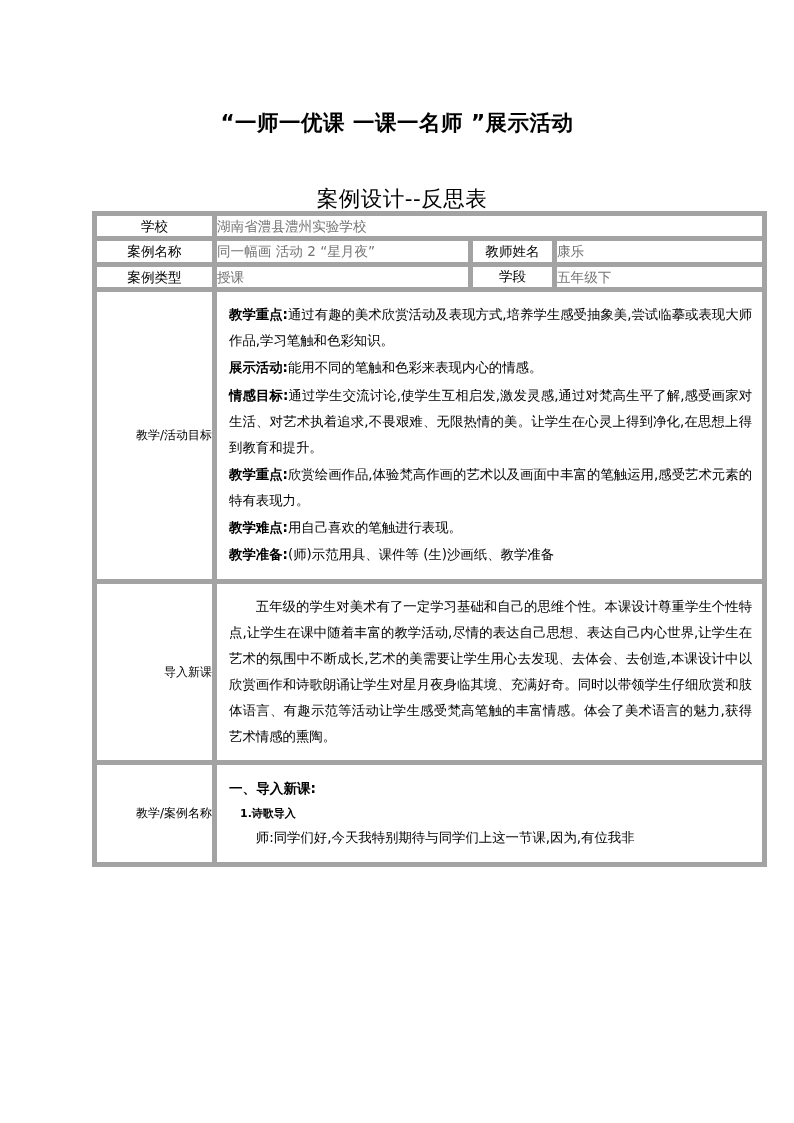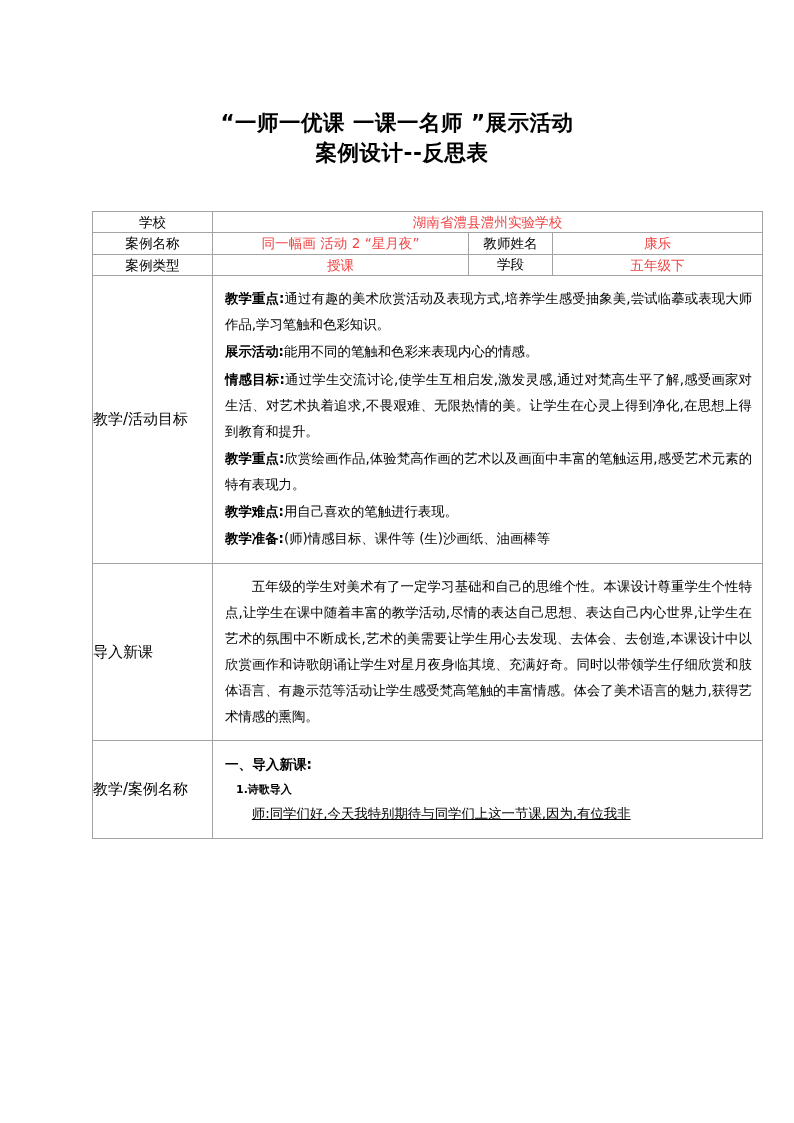--- a/index.html
+++ b/index.html
@@ -30,55 +30,56 @@
   }
   .title-line1 {
     font-size: 21.5px;
     font-weight: bold;
     letter-spacing: 0.5px;
     line-height: 1.35;
     white-space: nowrap;
   }
   .title-line2 {
     font-size: 21.5px;
-    font-weight: bold;
+    font-weight: normal;
     letter-spacing: 0.5px;
     line-height: 1.45;
     white-space: nowrap;
     padding-left: 10px;
+    margin-top: 46px;
   }
 
   
   .table-wrap {
     position: absolute;
     left: 92px;
     top: 211px;
     width: 670px;
   }
   table.form {
     border-collapse: collapse;
     width: 670px;
     table-layout: fixed;
     font-size: 13.2px;
   }
   table.form td {
-    border: 1px solid #a3a3a3;
+    border: 5px solid #a3a3a3;
     padding: 0;
     vertical-align: middle;
   }
   .lbl {
     text-align: center;
     font-size: 13.6px;
     color: #000000;
     padding: 5px 4px;
     line-height: 1.5;
   }
   .val {
-    text-align: center;
-    color: #ef4444;
+    text-align: left;
+    color: #737373;
     font-size: 13.6px;
     padding: 5px 8px;
     line-height: 1.5;
   }
   .lbl-mid {
     text-align: center;
     font-size: 13.6px;
     padding: 5px 4px;
   }
 
@@ -95,35 +96,35 @@
     font-size: 13.4px;
   }
   .bigcell p {
     margin: 0 0 0 0;
     line-height: 1.95;
     text-align: justify;
   }
   .bigcell p + p { margin-top: 1px; }
   .bigcell b { font-weight: bold; }
   .rowlabel {
-    text-align: left;
+    text-align: right;
     vertical-align: middle;
-    font-size: 15px;
+    font-size: 12px;
   }
   .indent { text-indent: 2em; }
   .sec-head {
     font-weight: bold;
     font-size: 13.6px;
   }
   .sub-head {
     font-weight: bold;
     font-size: 11px;
     padding-left: 1em;
   }
-  .nowrapline { white-space: nowrap; text-decoration: underline; }
+  .nowrapline { white-space: nowrap; }
 </style>
 </head>
 <body>
 
 <div class="page">
 
   <div class="title-block">
     <div class="title-line1">“一师一优课 一课一名师 ”展示活动</div>
     <div class="title-line2">案例设计--反思表</div>
   </div>
@@ -155,21 +156,21 @@
         </tr>
 
         <tr>
           <td class="rowlabel">教学/活动目标</td>
           <td class="bigcell" colspan="3">
             <p><b>教学重点:</b><span>通过有趣的美术欣赏活动及表现方式,培养学生感受抽象美,尝试临摹或表现大师作品,学习笔触和色彩知识。</span></p>
             <p><b>展示活动:</b><span>能用不同的笔触和色彩来表现内心的情感。</span></p>
             <p><b>情感目标:</b><span>通过学生交流讨论,使学生互相启发,激发灵感,通过对梵高生平了解,感受画家对生活、对艺术执着追求,不畏艰难、无限热情的美。让学生在心灵上得到净化,在思想上得到教育和提升。</span></p>
             <p><b>教学重点:</b><span>欣赏绘画作品,体验梵高作画的艺术以及画面中丰富的笔触运用,感受艺术元素的特有表现力。</span></p>
             <p><b>教学难点:</b><span>用自己喜欢的笔触进行表现。</span></p>
-            <p><b>教学准备:</b><span>(师)情感目标、课件等        (生)沙画纸、油画棒等</span></p>
+            <p><b>教学准备:</b><span>(师)示范用具、课件等        (生)沙画纸、教学准备</span></p>
           </td>
         </tr>
 
         <tr>
           <td class="rowlabel">导入新课</td>
           <td class="bigcell" colspan="3">
             <p class="indent">五年级的学生对美术有了一定学习基础和自己的思维个性。本课设计尊重学生个性特点,让学生在课中随着丰富的教学活动,尽情的表达自己思想、表达自己内心世界,让学生在艺术的氛围中不断成长,艺术的美需要让学生用心去发现、去体会、去创造,本课设计中以欣赏画作和诗歌朗诵让学生对星月夜身临其境、充满好奇。同时以带领学生仔细欣赏和肢体语言、有趣示范等活动让学生感受梵高笔触的丰富情感。体会了美术语言的魅力,获得艺术情感的熏陶。</p>
           </td>
         </tr>
 

